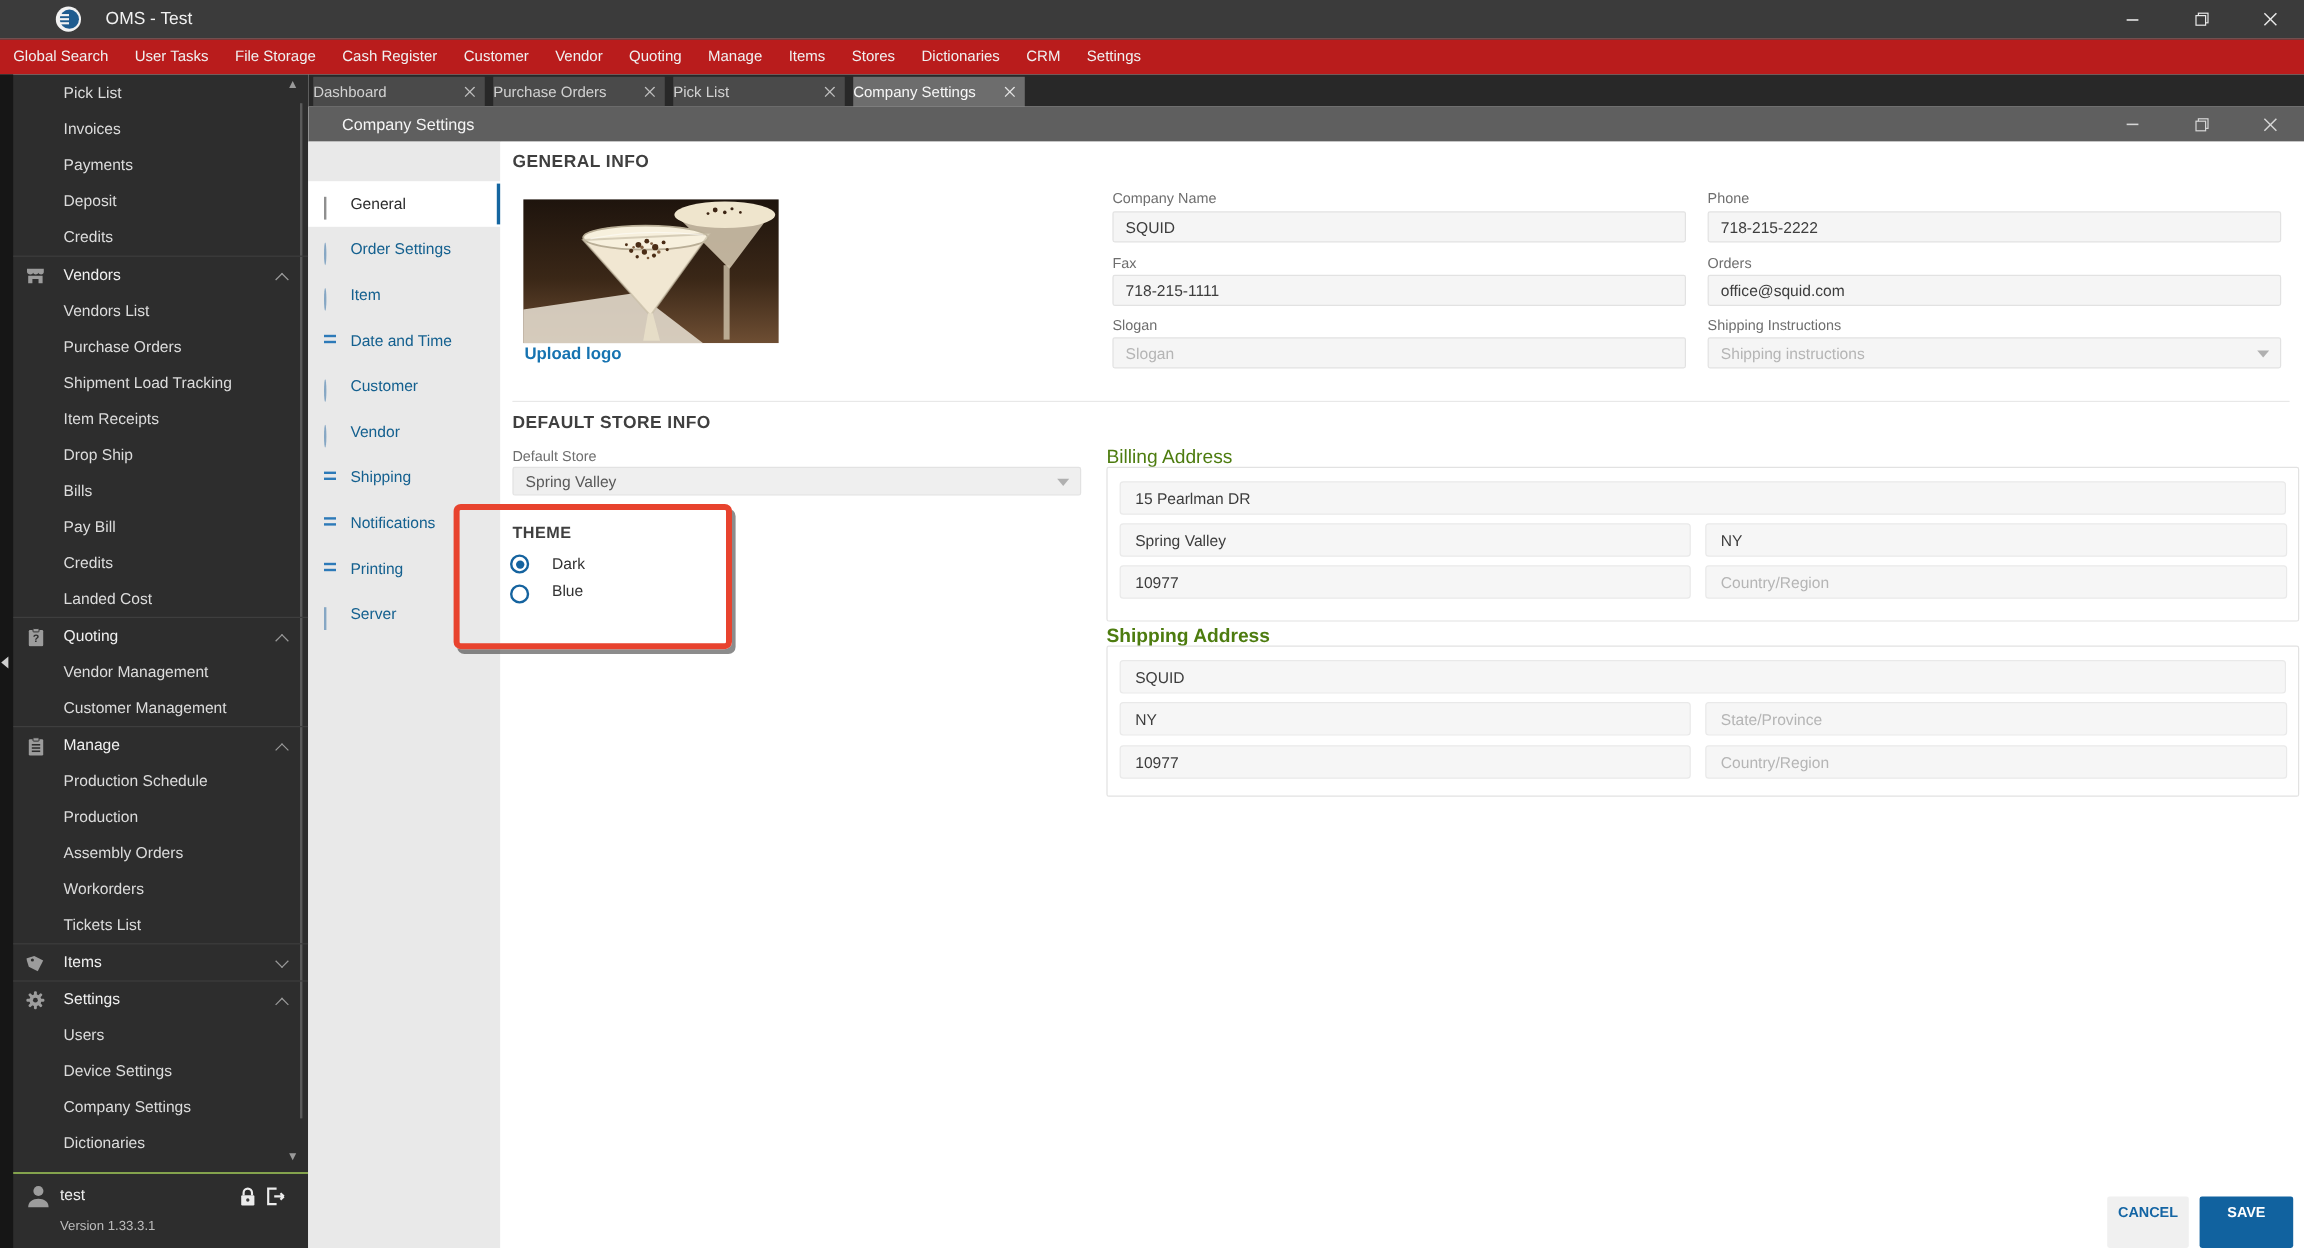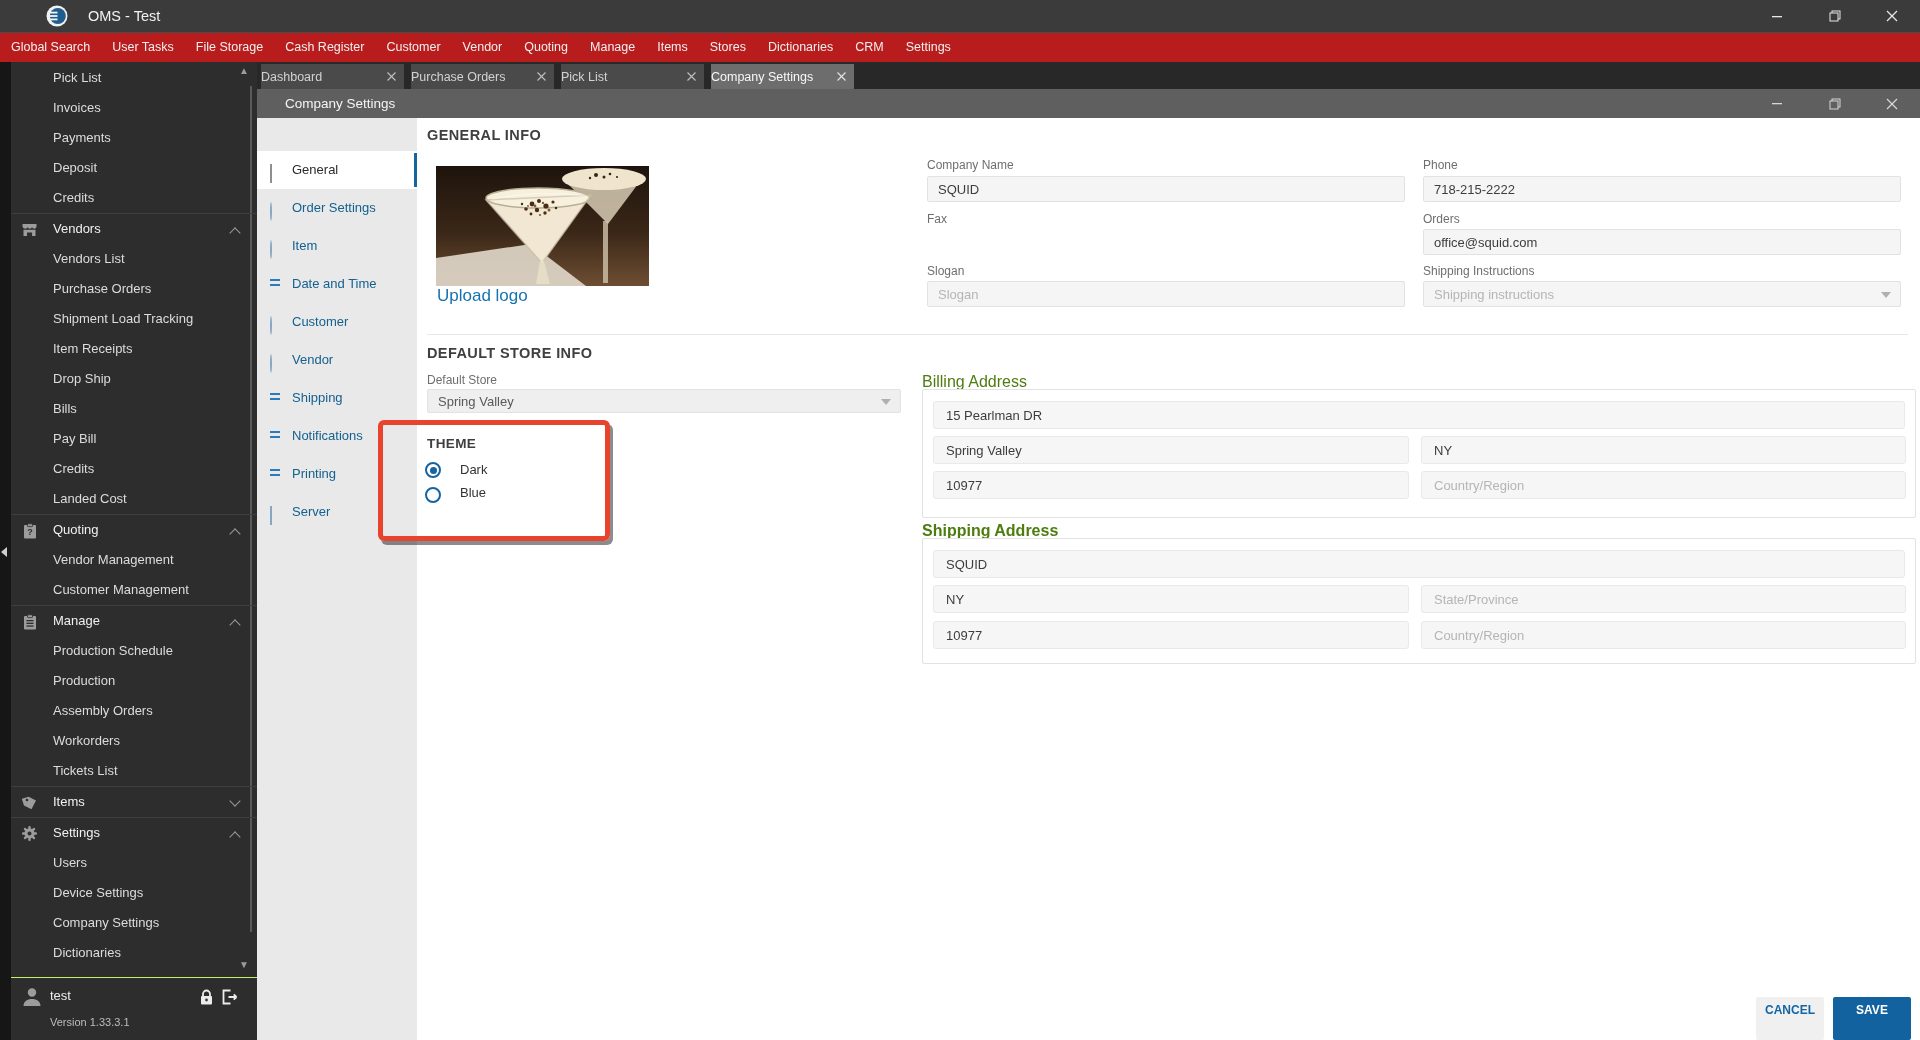--- a/index.html
+++ b/index.html
@@ -462,25 +462,26 @@
               <circle cx="99" cy="40" r="1.4"></circle>
               <circle cx="107" cy="37" r="1.2"></circle>
               <circle cx="113" cy="44" r="1.5"></circle>
               <circle cx="92" cy="40" r="1"></circle>
               <circle cx="104" cy="49" r="1.1"></circle>
             </g>
           <polygon points="104,95 108,95 114,118 100,118" fill="#e8dfc9" opacity=".9"></polygon>
           <path d="M56 33 Q100 24 150 30" stroke="#ffffff" stroke-width="1" fill="none" opacity=".5"></path>
         </svg>
       </div>
-      <span style="position:absolute;left:20px;top:168px;font-size:17px;font-weight:normal;color:#1673b1;">Upload logo</span>
+      <span style="position:absolute;left:20px;top:168px;font-size:14px;font-weight:bold;color:#1673b1;">Upload logo</span>
 
       <span class="flabel" style="left:510px;top:40px;">Company Name</span>
       <div class="field" style="left:510px;top:58px;width:478px;">SQUID</div>
       <span class="flabel" style="left:510px;top:94px;">Fax</span>
+      <div class="field" style="left:510px;top:111px;width:478px;">718-215-1111</div>
       <span class="flabel" style="left:510px;top:146px;">Slogan</span>
       <div class="field ph" style="left:510px;top:163px;width:478px;">Slogan</div>
 
       <span class="flabel" style="left:1006px;top:40px;">Phone</span>
       <div class="field" style="left:1006px;top:58px;width:478px;">718-215-2222</div>
       <span class="flabel" style="left:1006px;top:94px;">Orders</span>
       <div class="field" style="left:1006px;top:111px;width:478px;">office@squid.com</div>
       <span class="flabel" style="left:1006px;top:146px;">Shipping Instructions</span>
       <div class="field ph select" style="left:1006px;top:163px;width:478px;">
         <span>Shipping instructions</span>

